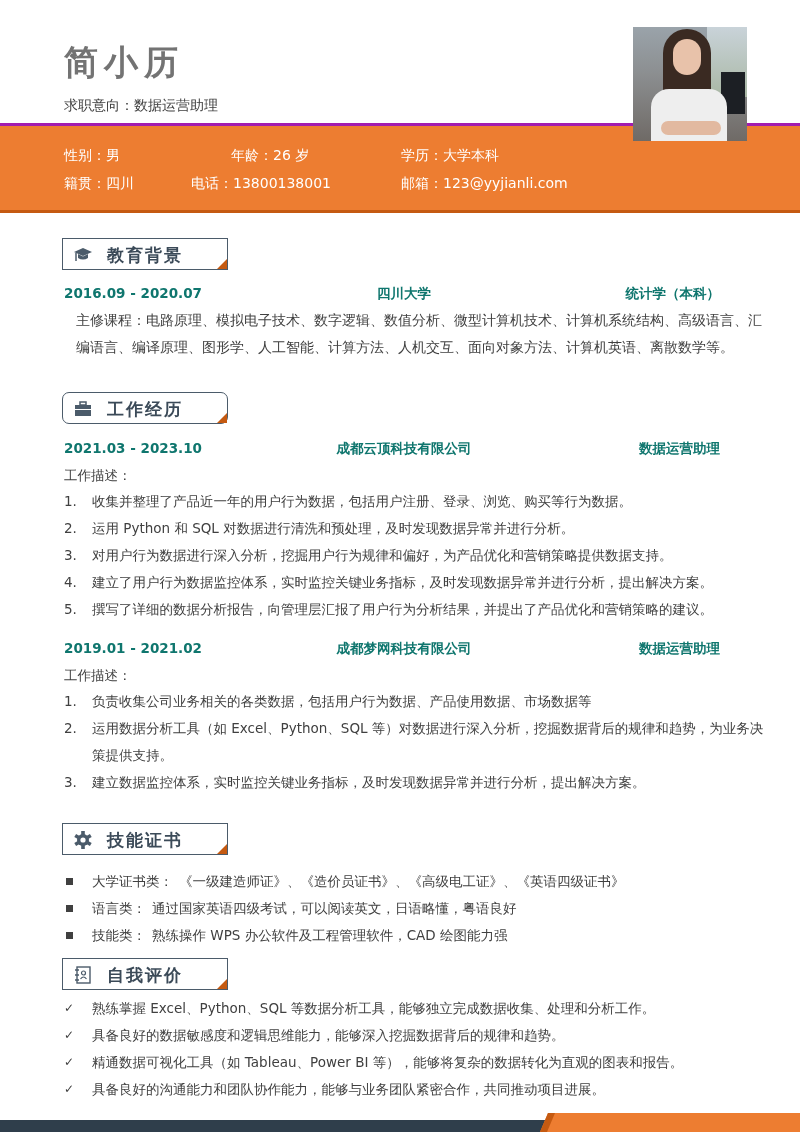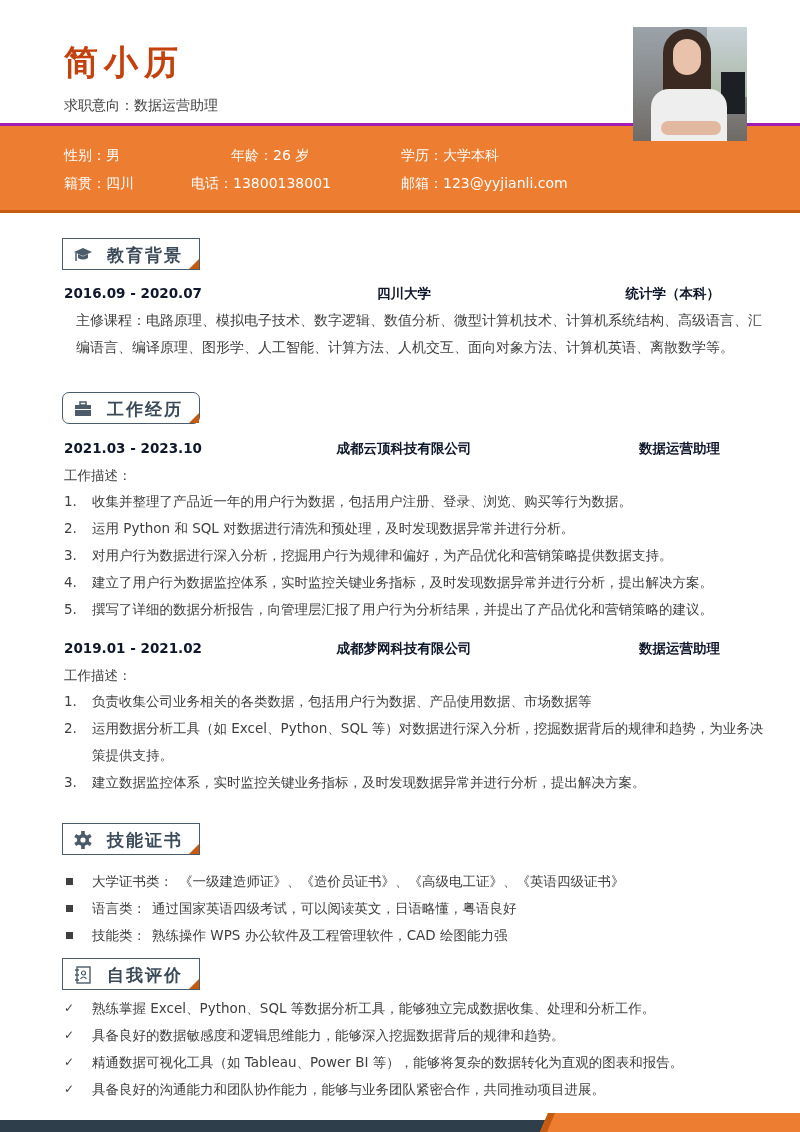--- a/index.html
+++ b/index.html
@@ -1,39 +1,39 @@
 <!DOCTYPE html>
 <html><head>
 <meta charset="utf-8">
 <style>
   * { box-sizing: border-box; margin: 0; padding: 0; }
   html, body { width: 800px; height: 1132px; background: #ffffff; overflow: hidden; }
   body { position: relative; font-family: "DejaVu Sans", "Liberation Sans", sans-serif; color: #404040; }
 
-  .name { position: absolute; left: 64px; top: 40px; font-size: 34px; font-weight: bold; color: #c2410c; letter-spacing: 6px; line-height: 44px; }
+  .name { position: absolute; left: 64px; top: 40px; font-size: 34px; font-weight: bold; color: #737373; letter-spacing: 6px; line-height: 44px; }
   .intent { position: absolute; left: 64px; top: 95px; font-size: 14px; color: #404040; line-height: 20px; }
 
   .band { position: absolute; left: 0; top: 123px; width: 800px; height: 90px; background: #ed7d31; border-top: 3px solid #a21caf; border-bottom: 3px solid #c55a11; }
   .band .info { position: absolute; font-size: 14px; color: #ffffff; line-height: 20px; white-space: nowrap; }
 
   .photo { position: absolute; left: 633px; top: 27px; width: 114px; height: 114px; overflow: hidden;
     background: linear-gradient(180deg, #9aa3aa 0%, #8c8f91 40%, #6f6a66 100%); }
   .photo .win { position: absolute; right: 0; top: 0; width: 40px; height: 70px; background: linear-gradient(180deg,#c9d3d9,#a9b7a4); }
   .photo .monitor { position: absolute; right: 2px; top: 45px; width: 24px; height: 42px; background: #1c1f24; }
   .photo .hair { position: absolute; left: 30px; top: 2px; width: 48px; height: 70px; background: #3a2a22; border-radius: 24px 24px 10px 10px; }
   .photo .face { position: absolute; left: 40px; top: 12px; width: 28px; height: 36px; background: #e8c2aa; border-radius: 14px 14px 14px 14px; }
   .photo .shirt { position: absolute; left: 18px; top: 62px; width: 76px; height: 52px; background: #eeeeee; border-radius: 18px 18px 0 0; }
   .photo .arms { position: absolute; left: 28px; top: 94px; width: 60px; height: 14px; background: #e2b9a0; border-radius: 7px; }
 
-  .sec-head { position: absolute; left: 62px; width: 138px; height: 32px; border: 1px solid #4b5b6a; background: #fff; }
+  .sec-head { position: absolute; left: 62px; width: 166px; height: 32px; border: 1px solid #4b5b6a; background: #fff; }
   .sec-head .corner { position: absolute; right: 0; bottom: 0; width: 0; height: 0; border-left: 10px solid transparent; border-bottom: 10px solid #c55a11; }
   .sec-head .ico { position: absolute; left: 10px; top: 7px; width: 20px; height: 18px; }
   .sec-head .title { position: absolute; left: 44px; top: 4px; font-size: 17px; font-weight: bold; color: #3b4a58; letter-spacing: 2px; line-height: 24px; }
 
-  .row { position: absolute; left: 64px; width: 680px; height: 20px; font-size: 13.5px; font-weight: bold; color: #0f172a; line-height: 20px; }
+  .row { position: absolute; left: 64px; width: 680px; height: 20px; font-size: 13.5px; font-weight: bold; color: #0f766e; line-height: 20px; }
   .row .c1 { position: absolute; left: 0; }
   .row .c2 { position: absolute; left: 0; width: 680px; text-align: center; }
   .row .c3 { position: absolute; right: 24px; }
 
   .para { position: absolute; left: 76px; width: 690px; font-size: 14px; color: #404040; line-height: 27px; }
   .label-line { position: absolute; left: 64px; font-size: 13.5px; color: #404040; line-height: 20px; }
 
   .ol { position: absolute; left: 64px; width: 700px; list-style: none; }
   .ol li { position: relative; padding-left: 28px; font-size: 13.5px; color: #404040; line-height: 27px; }
   .ol li .num { position: absolute; left: 0; top: 0; }

